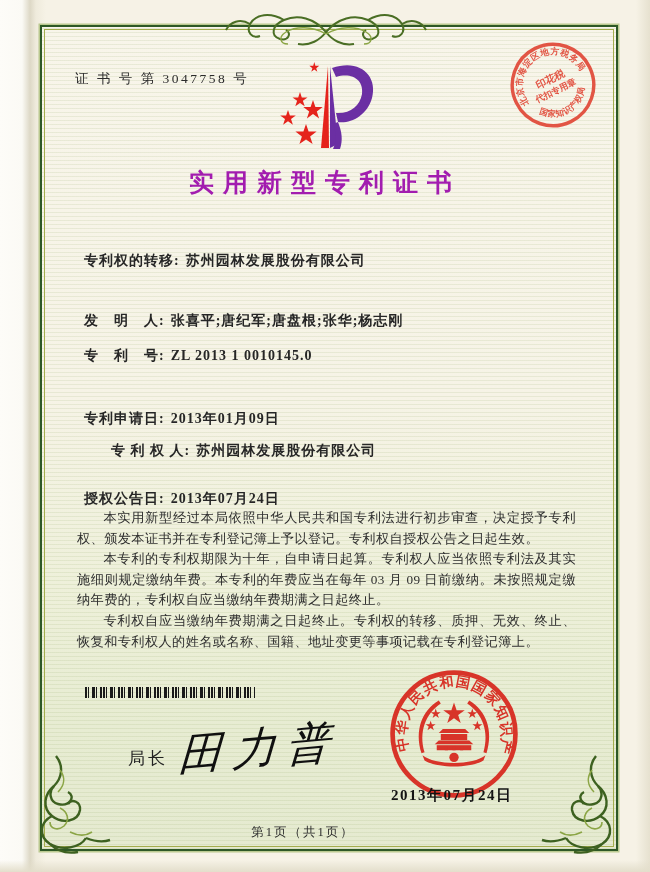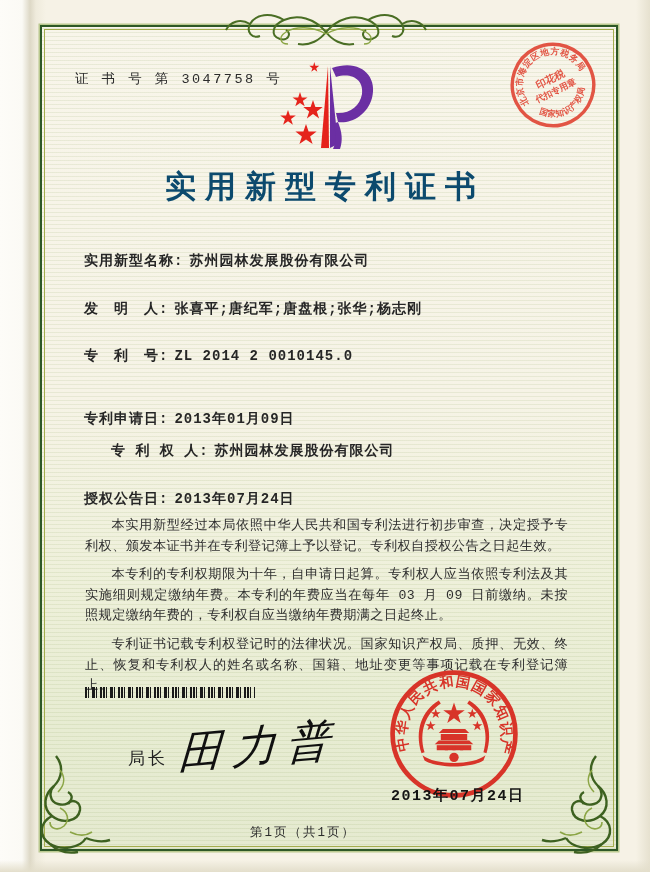--- a/index.html
+++ b/index.html
@@ -11,21 +11,21 @@
   }
   
   .scan-edge-left{position:absolute;left:0;top:0;width:46px;height:872px;
     background:linear-gradient(90deg,#fdfcf8 0px,#fbfaf5 22px,#ddd8c6 30px,#efebdc 36px,rgba(246,242,230,0) 46px);
     z-index:0;}
   .scan-edge-right{position:absolute;right:0;top:0;width:14px;height:872px;
     background:linear-gradient(270deg,#e6e1cf 0,rgba(246,242,230,0) 14px);z-index:0;}
   .scan-edge-bottom{position:absolute;left:0;bottom:0;width:650px;height:12px;
     background:linear-gradient(0deg,#e3decb 0,rgba(246,242,230,0) 12px);z-index:0;}
 
-  .page{position:absolute;inset:0;z-index:1;font-family:Liberation Mono, monospace;}
+  .page{position:absolute;inset:0;z-index:1;}
 
   
   .frame{
     position:absolute;left:40px;top:25px;width:574px;height:822px;
     border:2.5px solid #2e5826;
     box-shadow:0 0 0 1.5px rgba(148,175,88,.6);
     background:
       repeating-linear-gradient(0deg, rgba(140,165,95,.14) 0 1px, rgba(140,165,95,0) 1px 4px),
       linear-gradient(180deg,#f8f5ea 0%,#f6f3e6 45%,#eef0da 68%,#e7ecd2 85%,#e5ead0 100%);
   }
@@ -42,35 +42,35 @@
   }
   .logo{position:absolute;left:256px;top:52px;z-index:4;}
 
   .tax-stamp{
     position:absolute;left:497px;top:29px;width:112px;height:112px;z-index:5;
     transform:rotate(-26deg);opacity:.88;
   }
 
   .title{
     position:absolute;left:0;width:650px;top:166px;text-align:center;
-    font-size:31px;font-weight:bold;letter-spacing:9px;color:#0c4a6e;z-index:4;
+    font-size:25px;font-weight:bold;letter-spacing:9px;color:#a21caf;z-index:4;
   }
 
   .fields{position:absolute;left:84px;top:0;width:500px;z-index:4;}
   .field-row{position:absolute;left:0;white-space:nowrap;font-size:14px;font-weight:bold;color:#262626;letter-spacing:.5px;}
   .field-row .lbl{letter-spacing:1px;}
   .field-row .val{margin-left:6px;letter-spacing:1px;}
-  .row-0{top:252px;} .row-1{top:300px;text-align:right;} .row-2{top:347px;}
+  .row-0{top:252px;} .row-1{top:312px;text-align:right;} .row-2{top:347px;}
   .row-3{top:410px;} .row-4{top:442px;margin-left:27px;} .row-5{top:490px;}
 
   .body-text{
     position:absolute;left:77px;top:508px;width:499px;z-index:4;
     font-size:13.2px;line-height:20.6px;text-align:justify;color:#2e2e2e;
   }
-  .body-text p{margin:8px;text-indent:2em;letter-spacing:.4px;}
+  .body-text p{margin:0;text-indent:2em;letter-spacing:.4px;}
 
   .barcode{
     position:absolute;left:85px;top:687px;width:170px;height:11px;z-index:4;
     background:repeating-linear-gradient(90deg,
       #1a1a1a 0 2px, transparent 2px 3px,
       #1a1a1a 3px 4px, transparent 4px 7px,
       #1a1a1a 7px 10px, transparent 10px 11px,
       #1a1a1a 11px 12px, transparent 12px 15px,
       #1a1a1a 15px 17px, transparent 17px 18px);
   }
@@ -195,43 +195,43 @@
       </text>
       <text x="55" y="52" text-anchor="middle" font-size="10" fill="#e0402f" font-weight="bold">印花税</text>
       <text x="55" y="64" text-anchor="middle" font-size="8.6" fill="#e0402f" font-weight="bold">代扣专用章</text>
     </svg>
   </div>
 
   <div class="title">实用新型专利证书</div>
 
   <div class="fields">
     <div class="field-row row-0">
-      <span class="lbl">实用新型名称:</span><span class="val">苏州园林发展股份有限公司</span>
+      <span class="lbl">专利权的转移:</span><span class="val">苏州园林发展股份有限公司</span>
     </div>
     <div class="field-row row-1">
       <span class="lbl">发　明　人:</span><span class="val">张喜平;唐纪军;唐盘根;张华;杨志刚</span>
     </div>
     <div class="field-row row-2">
-      <span class="lbl">专　利　号:</span><span class="val">ZL 2014 2 0010145.0</span>
+      <span class="lbl">专　利　号:</span><span class="val">ZL 2013 1 0010145.0</span>
     </div>
     <div class="field-row row-3">
       <span class="lbl">专利申请日:</span><span class="val">2013年01月09日</span>
     </div>
     <div class="field-row row-4">
       <span class="lbl">专 利 权 人:</span><span class="val">苏州园林发展股份有限公司</span>
     </div>
     <div class="field-row row-5">
       <span class="lbl">授权公告日:</span><span class="val">2013年07月24日</span>
     </div>
   </div>
 
   <div class="body-text">
     <p>本实用新型经过本局依照中华人民共和国专利法进行初步审查，决定授予专利权、颁发本证书并在专利登记簿上予以登记。专利权自授权公告之日起生效。</p>
     <p>本专利的专利权期限为十年，自申请日起算。专利权人应当依照专利法及其实施细则规定缴纳年费。本专利的年费应当在每年 03 月 09 日前缴纳。未按照规定缴纳年费的，专利权自应当缴纳年费期满之日起终止。</p>
-    <p>专利证书记载专利权登记时的法律状况。国家知识产权局、质押、无效、终止、恢复和专利权人的姓名或名称、国籍、地址变更等事项记载在专利登记簿上。</p>
+    <p>专利权自应当缴纳年费期满之日起终止。专利权的转移、质押、无效、终止、恢复和专利权人的姓名或名称、国籍、地址变更等事项记载在专利登记簿上。</p>
   </div>
 
   <div class="barcode"></div>
 
   <div class="signer">局长</div>
   <div class="signature">田力普</div>
 
   <div class="sipo-seal">
     <svg width="132" height="132" viewBox="0 0 130 130">
       <circle cx="65" cy="65" r="60.5" fill="none" stroke="#d7271d" stroke-width="4.6"></circle>

